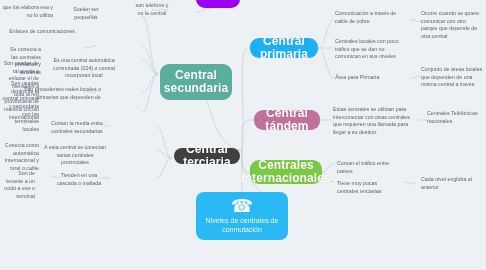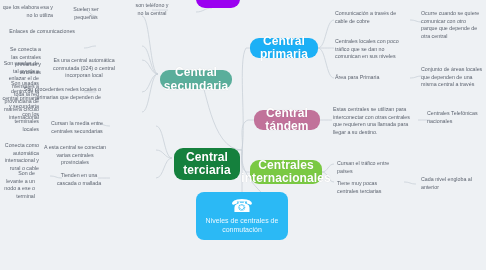--- a/index.html
+++ b/index.html
@@ -119,25 +119,25 @@
   </div>
 
   <div class="pill sm" style="left:250px;top:160px;width:72px;height:24px;background:#7ac943;">
     <span>Centrales internacionales</span>
   </div>
 
   <div class="pill sm" style="left:254px;top:110px;width:66px;height:20px;background:#c1729a;">
     <span>Central tándem</span>
   </div>
 
-  <div class="pill sm" style="left:160px;top:70px;width:72px;height:19px;background:#5aae9b;">
+  <div class="pill sm" style="left:160px;top:64px;width:72px;height:36px;background:#5aae9b;">
     <span>Central secundaria</span>
   </div>
 
-  <div class="pill sm" style="left:174px;top:148px;width:66px;height:32px;background:#15803d;">
+  <div class="pill sm" style="left:174px;top:148px;width:66px;height:16px;background:#404040;">
     <span>Central terciaria</span>
   </div>
 
   <div class="pill sm" style="left:196px;top:-10px;width:44px;height:18px;background:#9b00f0;">
     <span></span>
   </div>
 
   <div class="note l" style="left:-2px;top:2px;width:58px;">
     <span>que los elabora esa y no lo utiliza</span></div>
 

